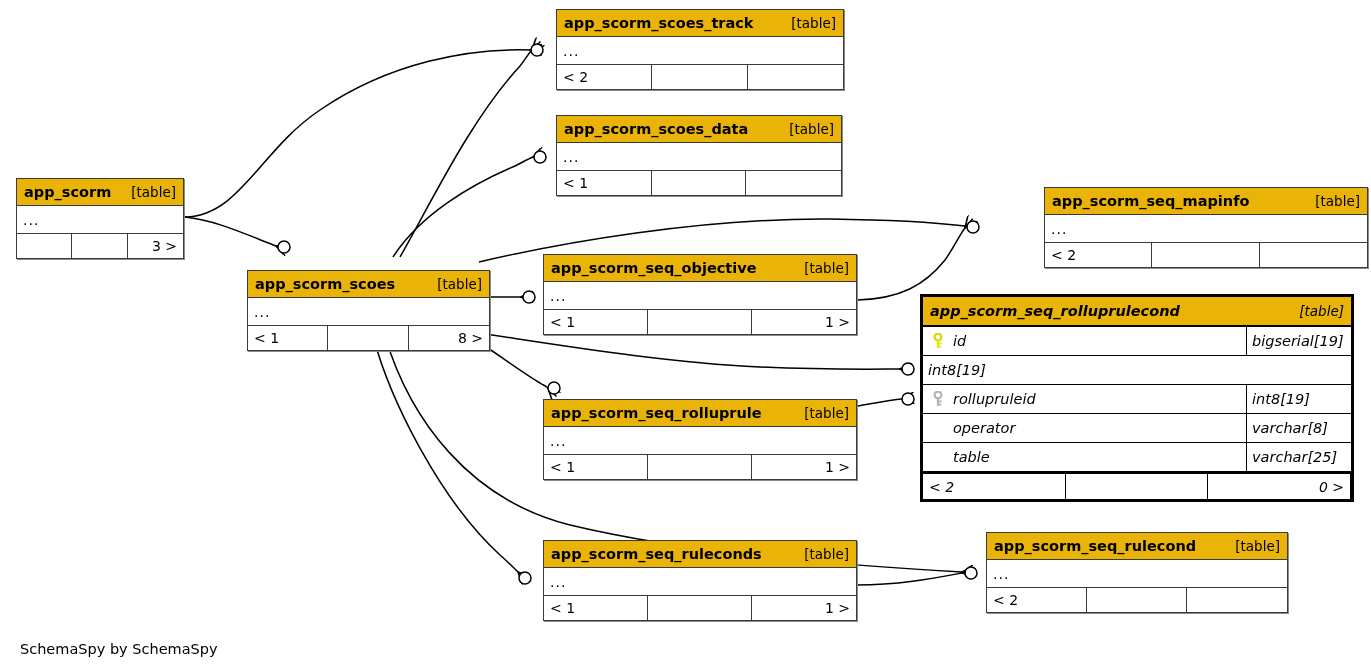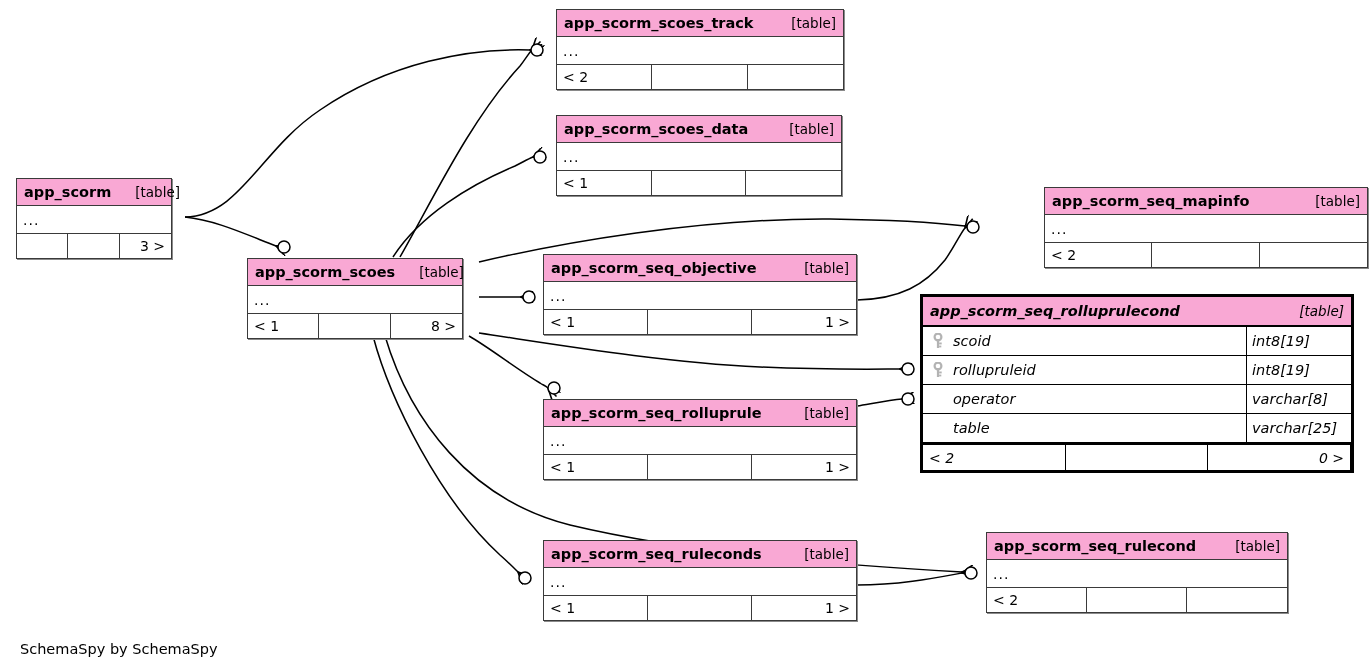--- a/index.html
+++ b/index.html
@@ -34,30 +34,29 @@
     background: #ffffff;
     border: 1px solid #3a3a3a;
     box-sizing: border-box;
     box-shadow: 1px 1px 0 0 #8a8a8a;
   }
   .tbl.focus {
     border: 3px solid #000000;
     box-shadow: none;
   }
   .tbl-head {
-    background: #f9a8d4;
+    background: #eab308;
     border-bottom: 1px solid #3a3a3a;
     display: flex;
     align-items: center;
     justify-content: space-between;
     padding: 0 7px;
     box-sizing: border-box;
     height: 27px;
     white-space: nowrap;
-    gap: 12px;
   }
   .tbl.focus .tbl-head {
     border-bottom: 2px solid #000000;
     height: 30px;
   }
   .tbl-name {
     font-weight: bold;
     font-size: 14.5px;
     color: #000000;
   }
@@ -199,21 +198,21 @@
       <circle cx="973" cy="227" r="6"></circle>
       <circle cx="529" cy="297" r="6"></circle>
       <circle cx="908" cy="369" r="6"></circle>
       <circle cx="908" cy="399" r="6"></circle>
       <circle cx="554" cy="388" r="6"></circle>
       <circle cx="525" cy="578" r="6"></circle>
       <circle cx="971" cy="573" r="6"></circle>
     </g>
   </svg>
 
-  <div class="tbl" style="left:16px; top:178px; width:156px;">
+  <div class="tbl" style="left:16px; top:178px; width:168px;">
     <div class="tbl-head">
       <span class="tbl-name">app_scorm</span>
       <span class="tbl-tag">[table]</span>
     </div>
     <div class="tbl-ellipsis">...</div>
     <div class="tbl-foot">
       <div class="foot-cell"></div>
       <div class="foot-cell"></div>
       <div class="foot-cell right">3 &gt;</div>
     </div>
@@ -251,21 +250,21 @@
       <span class="tbl-tag">[table]</span>
     </div>
     <div class="tbl-ellipsis">...</div>
     <div class="tbl-foot">
       <div class="foot-cell">&lt; 2</div>
       <div class="foot-cell"></div>
       <div class="foot-cell right"></div>
     </div>
   </div>
 
-  <div class="tbl" style="left:247px; top:258px; width:216px;">
+  <div class="tbl" style="left:247px; top:270px; width:243px;">
     <div class="tbl-head">
       <span class="tbl-name">app_scorm_scoes</span>
       <span class="tbl-tag">[table]</span>
     </div>
     <div class="tbl-ellipsis">...</div>
     <div class="tbl-foot">
       <div class="foot-cell">&lt; 1</div>
       <div class="foot-cell"></div>
       <div class="foot-cell right">8 &gt;</div>
     </div>
@@ -321,34 +320,37 @@
       <div class="foot-cell"></div>
       <div class="foot-cell right"></div>
     </div>
   </div>
 
   <div class="tbl focus" style="left:920px; top:294px; width:434px;font-style:italic;">
     <div class="tbl-head">
       <span class="tbl-name">app_scorm_seq_rolluprulecond</span>
       <span class="tbl-tag">[table]</span>
     </div>
-
 
     <div class="col-row">
       <div class="col-left">
         <span class="keyicon">
           <svg width="14" height="16" viewBox="0 0 14 16">
-            <circle cx="7" cy="4" r="3.4" fill="none" stroke="#b3b3b3" stroke-width="2.2"></circle>
-            <rect x="5.9" y="6" width="2.2" height="9" fill="#b3b3b3"></rect>
-            <rect x="8.1" y="9.5" width="2.6" height="1.9" fill="#b3b3b3"></rect>
-            <rect x="8.1" y="12.6" width="2.2" height="1.8" fill="#b3b3b3"></rect>
+            <circle cx="7" cy="4" r="3.4" fill="none" stroke="#d8d800" stroke-width="2.2"></circle>
+            <rect x="5.9" y="6" width="2.2" height="9" fill="#e8e800"></rect>
+            <rect x="8.1" y="9.5" width="2.6" height="1.9" fill="#e8e800"></rect>
+            <rect x="8.1" y="12.6" width="2.2" height="1.8" fill="#e8e800"></rect>
           </svg>
         </span>
-        <span>scoid</span>
+        <span>id</span>
       </div>
+      <div class="col-type">bigserial[19]</div>
+    </div>
+
+    <div class="col-row">
       <div class="col-type">int8[19]</div>
     </div>
 
     <div class="col-row">
       <div class="col-left">
         <span class="keyicon">
           <svg width="14" height="16" viewBox="0 0 14 16">
             <circle cx="7" cy="4" r="3.4" fill="none" stroke="#b3b3b3" stroke-width="2.2"></circle>
             <rect x="5.9" y="6" width="2.2" height="9" fill="#b3b3b3"></rect>
             <rect x="8.1" y="9.5" width="2.6" height="1.9" fill="#b3b3b3"></rect>

